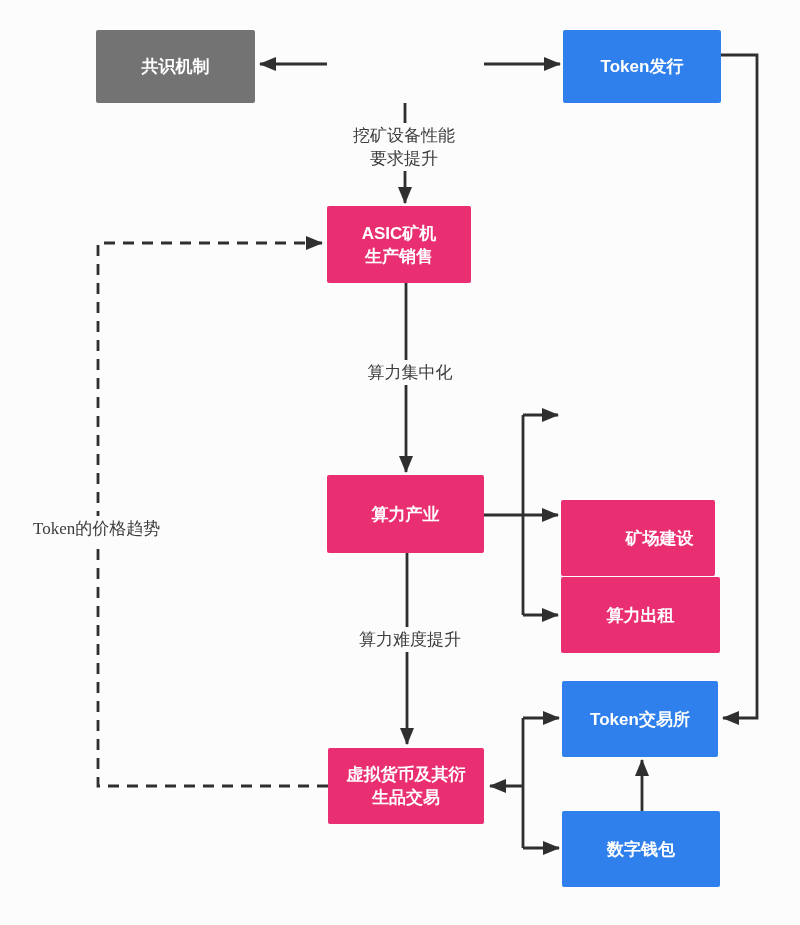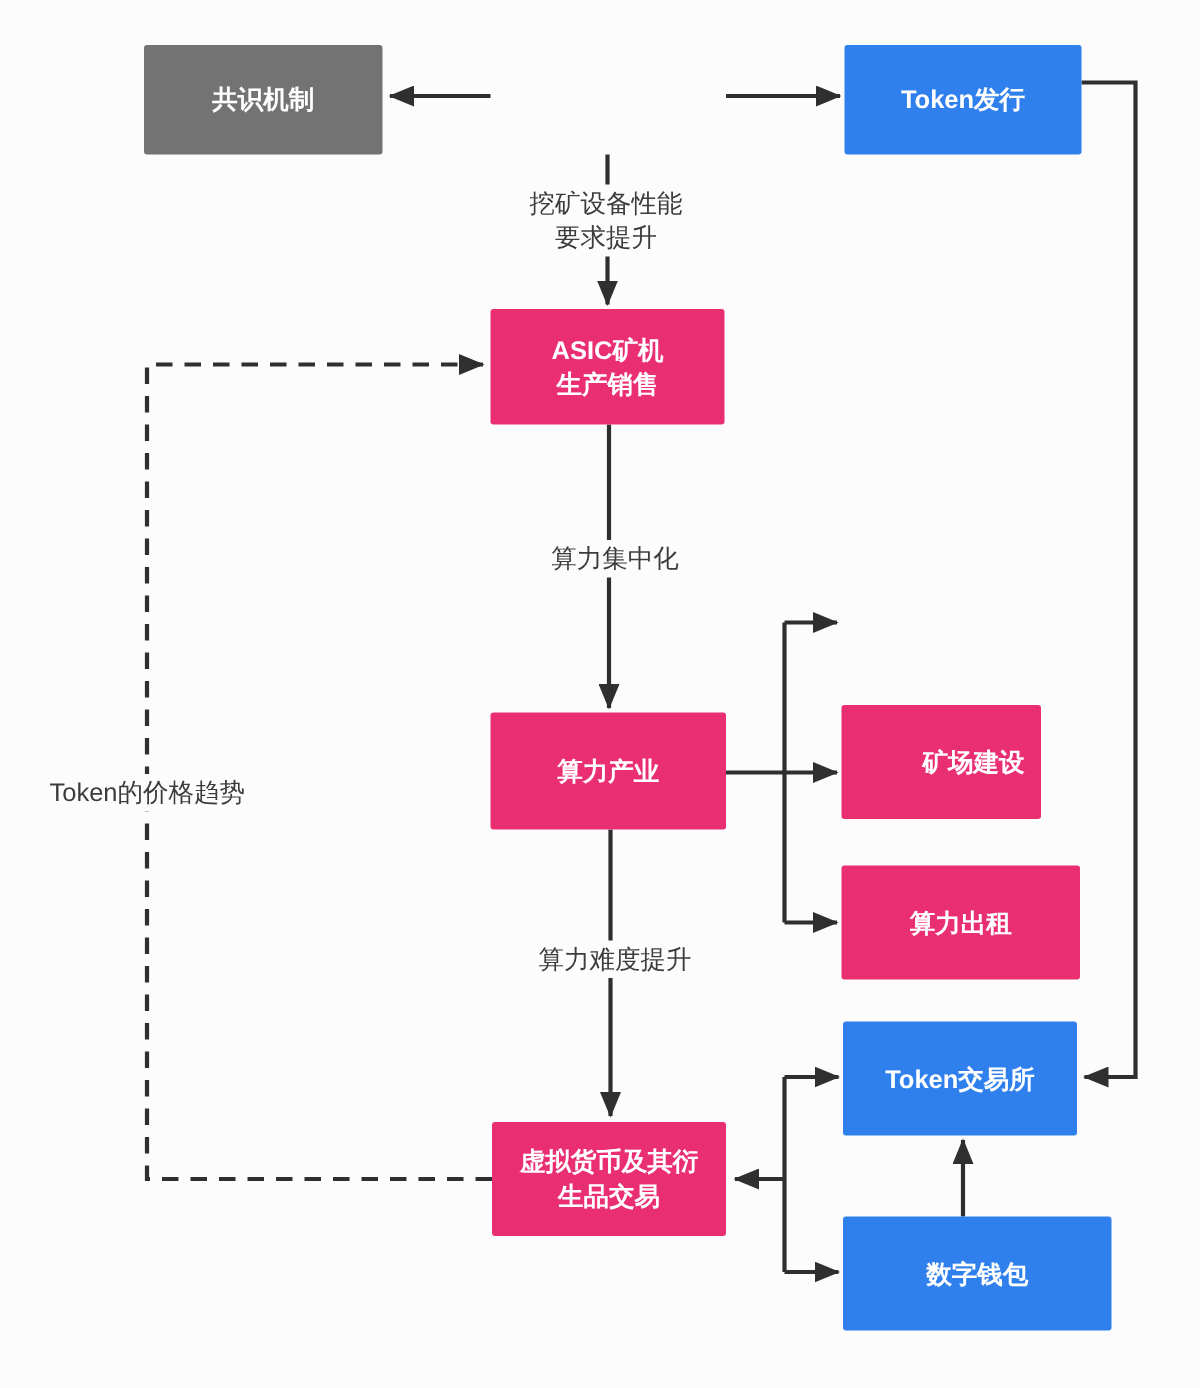--- a/index.html
+++ b/index.html
@@ -35,38 +35,39 @@
     box-sizing: border-box;
   }
   .node.magenta { background: #EA2E72; }
   .node.salmon  { background: #737373; }
   .node.blue    { background: #2F80ED; }
 
   
   #n-consensus { left: 96px;  top: 30px;  width: 159px; height: 73px; }
   #n-rnd       { left: 327px; top: 28px;  width: 157px; height: 75px; }
   #n-issue     { left: 563px; top: 30px;  width: 158px; height: 73px; }
-  #n-asic      { left: 327px; top: 206px; width: 156px; height: 77px; }
+  #n-asic      { left: 327px; top: 206px; width: 144px; height: 77px; }
   #n-hash      { left: 327px; top: 475px; width: 157px; height: 78px; }
   #n-pool      { left: 561px; top: 378px; width: 159px; height: 76px; }
-  #n-farm      { left: 561px; top: 470px; width: 133px; height: 76px; padding-left: 43px; }
+  #n-farm      { left: 561px; top: 500px; width: 154px; height: 76px; padding-left: 43px; }
   #n-rent      { left: 561px; top: 577px; width: 159px; height: 76px; }
   #n-trading   { left: 328px; top: 748px; width: 156px; height: 76px; }
   #n-exchange  { left: 562px; top: 681px; width: 156px; height: 76px; }
-  #n-wallet    { left: 562px; top: 811px; width: 179px; height: 76px; }
+  #n-wallet    { left: 562px; top: 811px; width: 158px; height: 76px; }
 
   .edge-label {
     position: absolute;
     color: #3c3c3c;
     font-size: 17px;
     line-height: 23px;
     text-align: center;
     white-space: pre-line;
     background: #fcfcfc;
     padding: 1px 3px;
+    font-family: Liberation Serif, serif;
   }
   #lbl-equip { left: 311px; top: 123px; width: 180px; }
   #lbl-central { left: 352px; top: 360px; width: 110px; }
   #lbl-difficulty { left: 343px; top: 627px; width: 128px; }
   #lbl-price { left: 30px; top: 516px; width: 140px; text-align: left; }
 </style>
 </head>
 <body>
 
 <div class="canvas">

